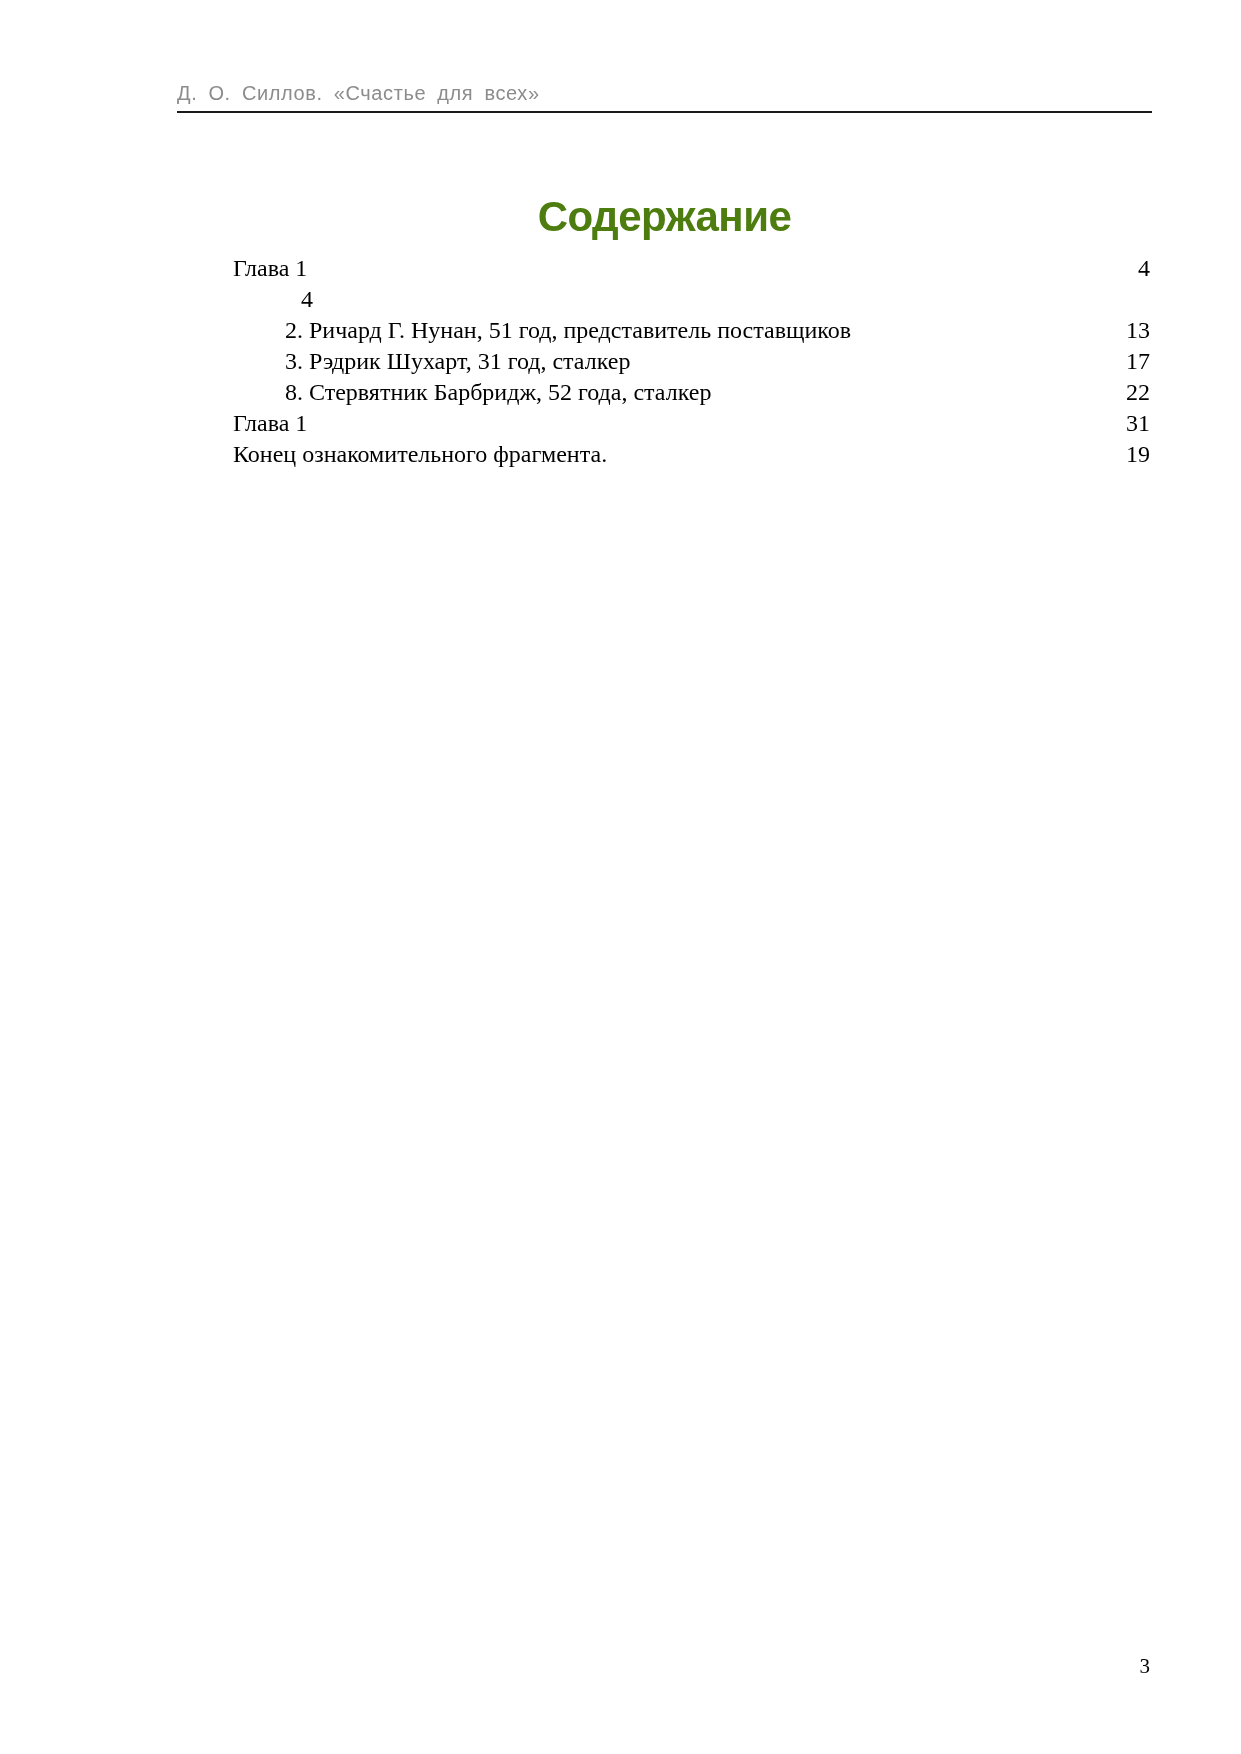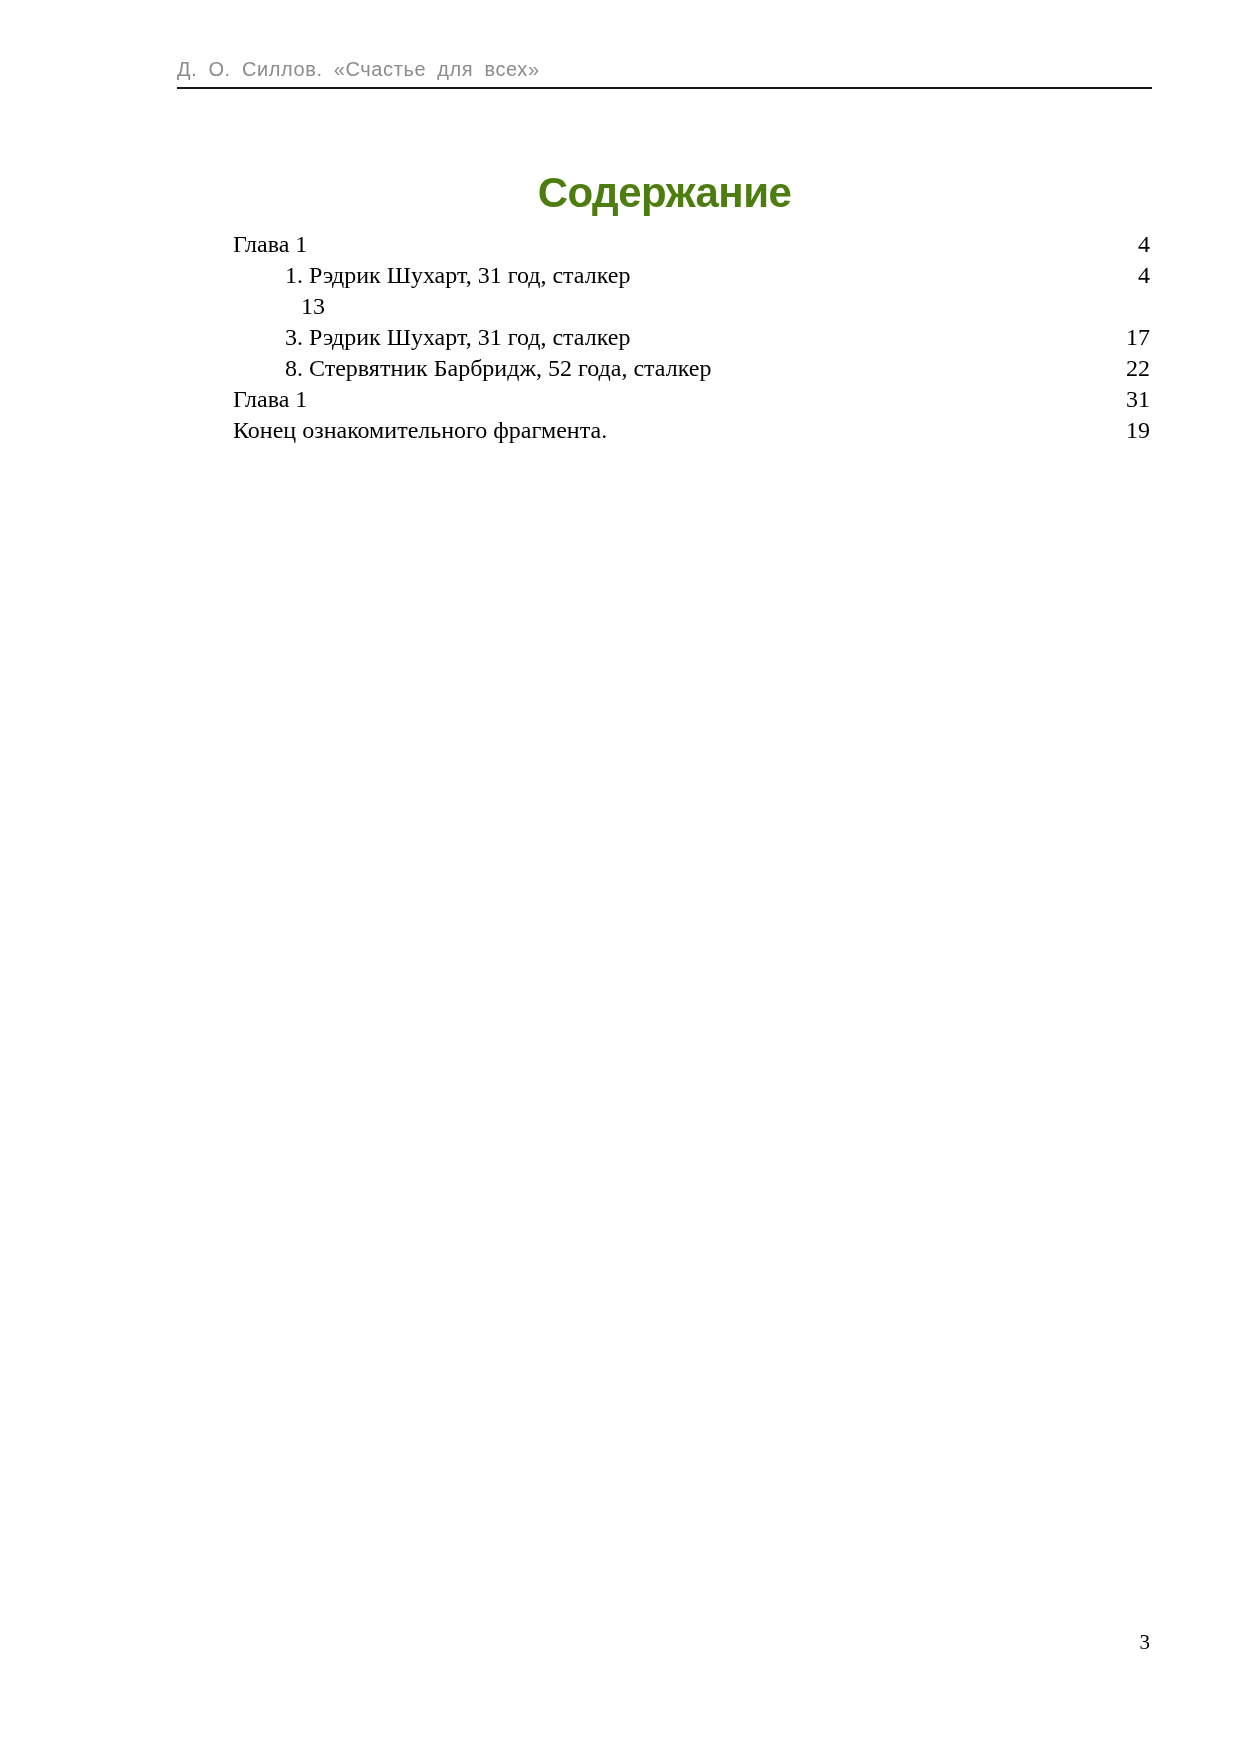--- a/index.html
+++ b/index.html
@@ -8,20 +8,21 @@
     background: #ffffff;
   }
   .page {
     position: relative;
     width: 1241px;
     height: 1700px;
     background: #ffffff;
     overflow: hidden;
     font-family: "Liberation Serif", serif;
     color: #000000;
+    margin-top: 24px;
   }
   .header-text {
     position: absolute;
     left: 177px;
     top: 57px;
     font-family: "Liberation Sans", sans-serif;
     font-size: 20px;
     line-height: 24px;
     color: #8c8c8c;
     letter-spacing: 0.6px;
@@ -95,25 +96,25 @@
 
   <h1 class="doc-title">Содержание</h1>
 
   <div class="toc" id="toc">
   <div class="toc-row">
     <span class="toc-text">Глава 1</span>
     <span class="toc-page">4</span>
   </div>
 
   <div class="toc-row indent">
-    <span class="toc-text">1. Рэдрик Шухарт, 31 год, сталкер</span>
     <span class="toc-page">4</span>
   </div>
 
   <div class="toc-row indent">
+    <span class="toc-text">2. Ричард Г. Нунан, 51 год, представитель поставщиков</span>
     <span class="toc-page">13</span>
   </div>
 
 
   <div class="toc-row indent">
     <span class="toc-text">3. Рэдрик Шухарт, 31 год, сталкер</span>
     <span class="toc-page">17</span>
   </div>
 
   <div class="toc-row indent">

